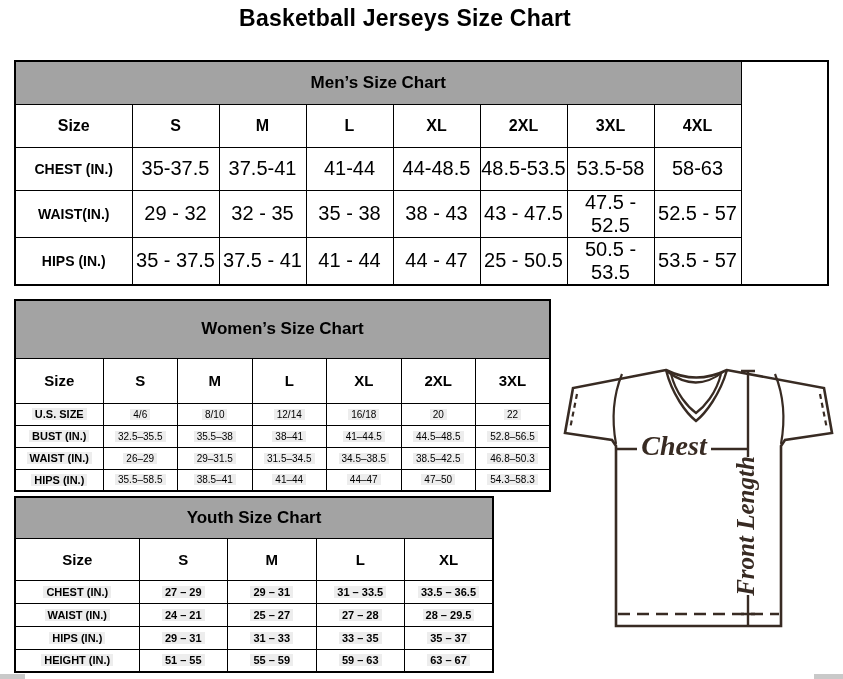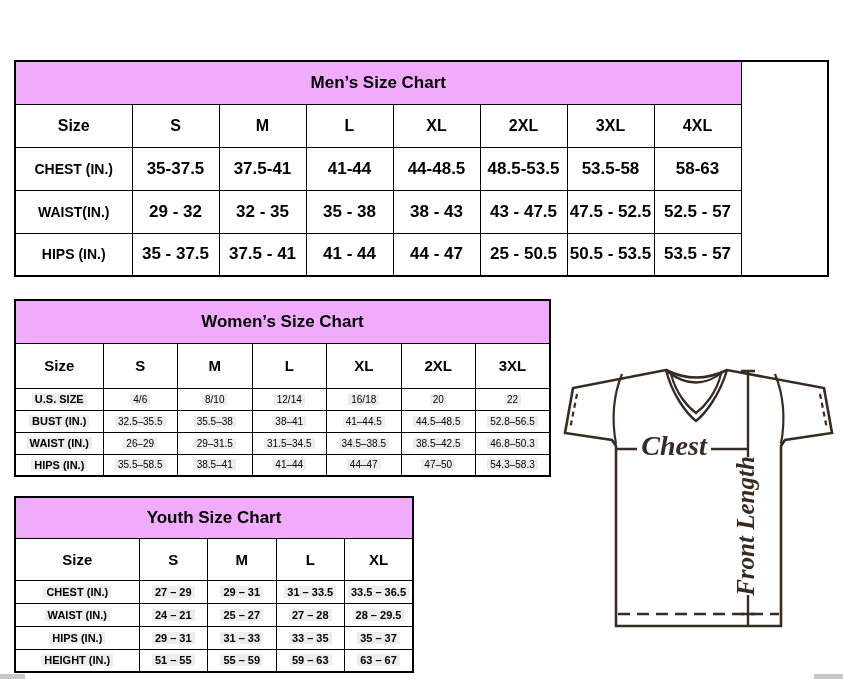--- a/index.html
+++ b/index.html
@@ -22,42 +22,42 @@
     position:absolute; border-collapse:collapse; table-layout:fixed;
     background:#fff;
   }
   table.size-table, table.size-table td, table.size-table th {
     border:1.5px solid #000;
   }
   table.size-table { border-width:2.5px; }
   table.size-table td, table.size-table th {
     text-align:center; vertical-align:middle; padding:0; overflow:hidden;
   }
-  .chart-title-cell { background:#f0abfc; font-weight:bold; font-size:17px; }
+  .chart-title-cell { background:#a3a3a3; font-weight:bold; font-size:17px; }
   th.col-head { font-weight:bold; font-size:16px;margin-left:36px; }
 
   
   table.mens { left:14px; top:60px; width:815px; }
   table.mens tr.title-row  { height:43px; }
   table.mens tr.head-row   { height:43px; }
   table.mens tr.data-row   { height:43px; }
   table.mens td.row-label  { font-weight:bold; font-size:14px; }
-  table.mens td.data       { font-weight:bold; font-size:17px; }
+  table.mens td.data       { font-weight:normal; font-size:20px; }
 
   
   table.womens { left:14px; top:299px; width:537px; }
-  table.womens tr.title-row { height:43px; }
+  table.womens tr.title-row { height:58px; }
   table.womens tr.head-row  { height:45px; }
   table.womens tr.data-row  { height:22px;margin-left:12px; }
   table.womens th.col-head  { font-size:15px; }
   table.womens td.row-label { font-weight:bold; font-size:11px; }
   table.womens td.data      { font-weight:normal; font-size:10px; }
 
   
-  table.youth { left:14px; top:496px; width:400px; }
+  table.youth { left:14px; top:496px; width:480px; }
   table.youth tr.title-row { height:41px; }
   table.youth tr.head-row  { height:42px; }
   table.youth tr.data-row  { height:23px; }
   table.youth th.col-head  { font-size:15px; }
   table.youth td.row-label { font-weight:bold; font-size:11px; }
   table.youth td.data      { font-weight:bold; font-size:11px; }
 
   .hl { background:#ededed; padding:0 3px; white-space:nowrap; }
 
   .jersey {
@@ -73,20 +73,21 @@
     position:absolute; height:5px; background:#c9c9c9; top:674px;
   }
   .scroll-frag.left  { left:0;    width:25px; }
   .scroll-frag.right { left:814px; width:29px; }
 </style>
 </head>
 <body>
 
 <div class="page">
 
+  <div class="doc-title">Basketball Jerseys Size Chart</div>
 
   <table class="size-table mens">
     <colgroup>
         <col style="width:117px">
         <col>
         <col>
         <col>
         <col>
         <col>
         <col>

